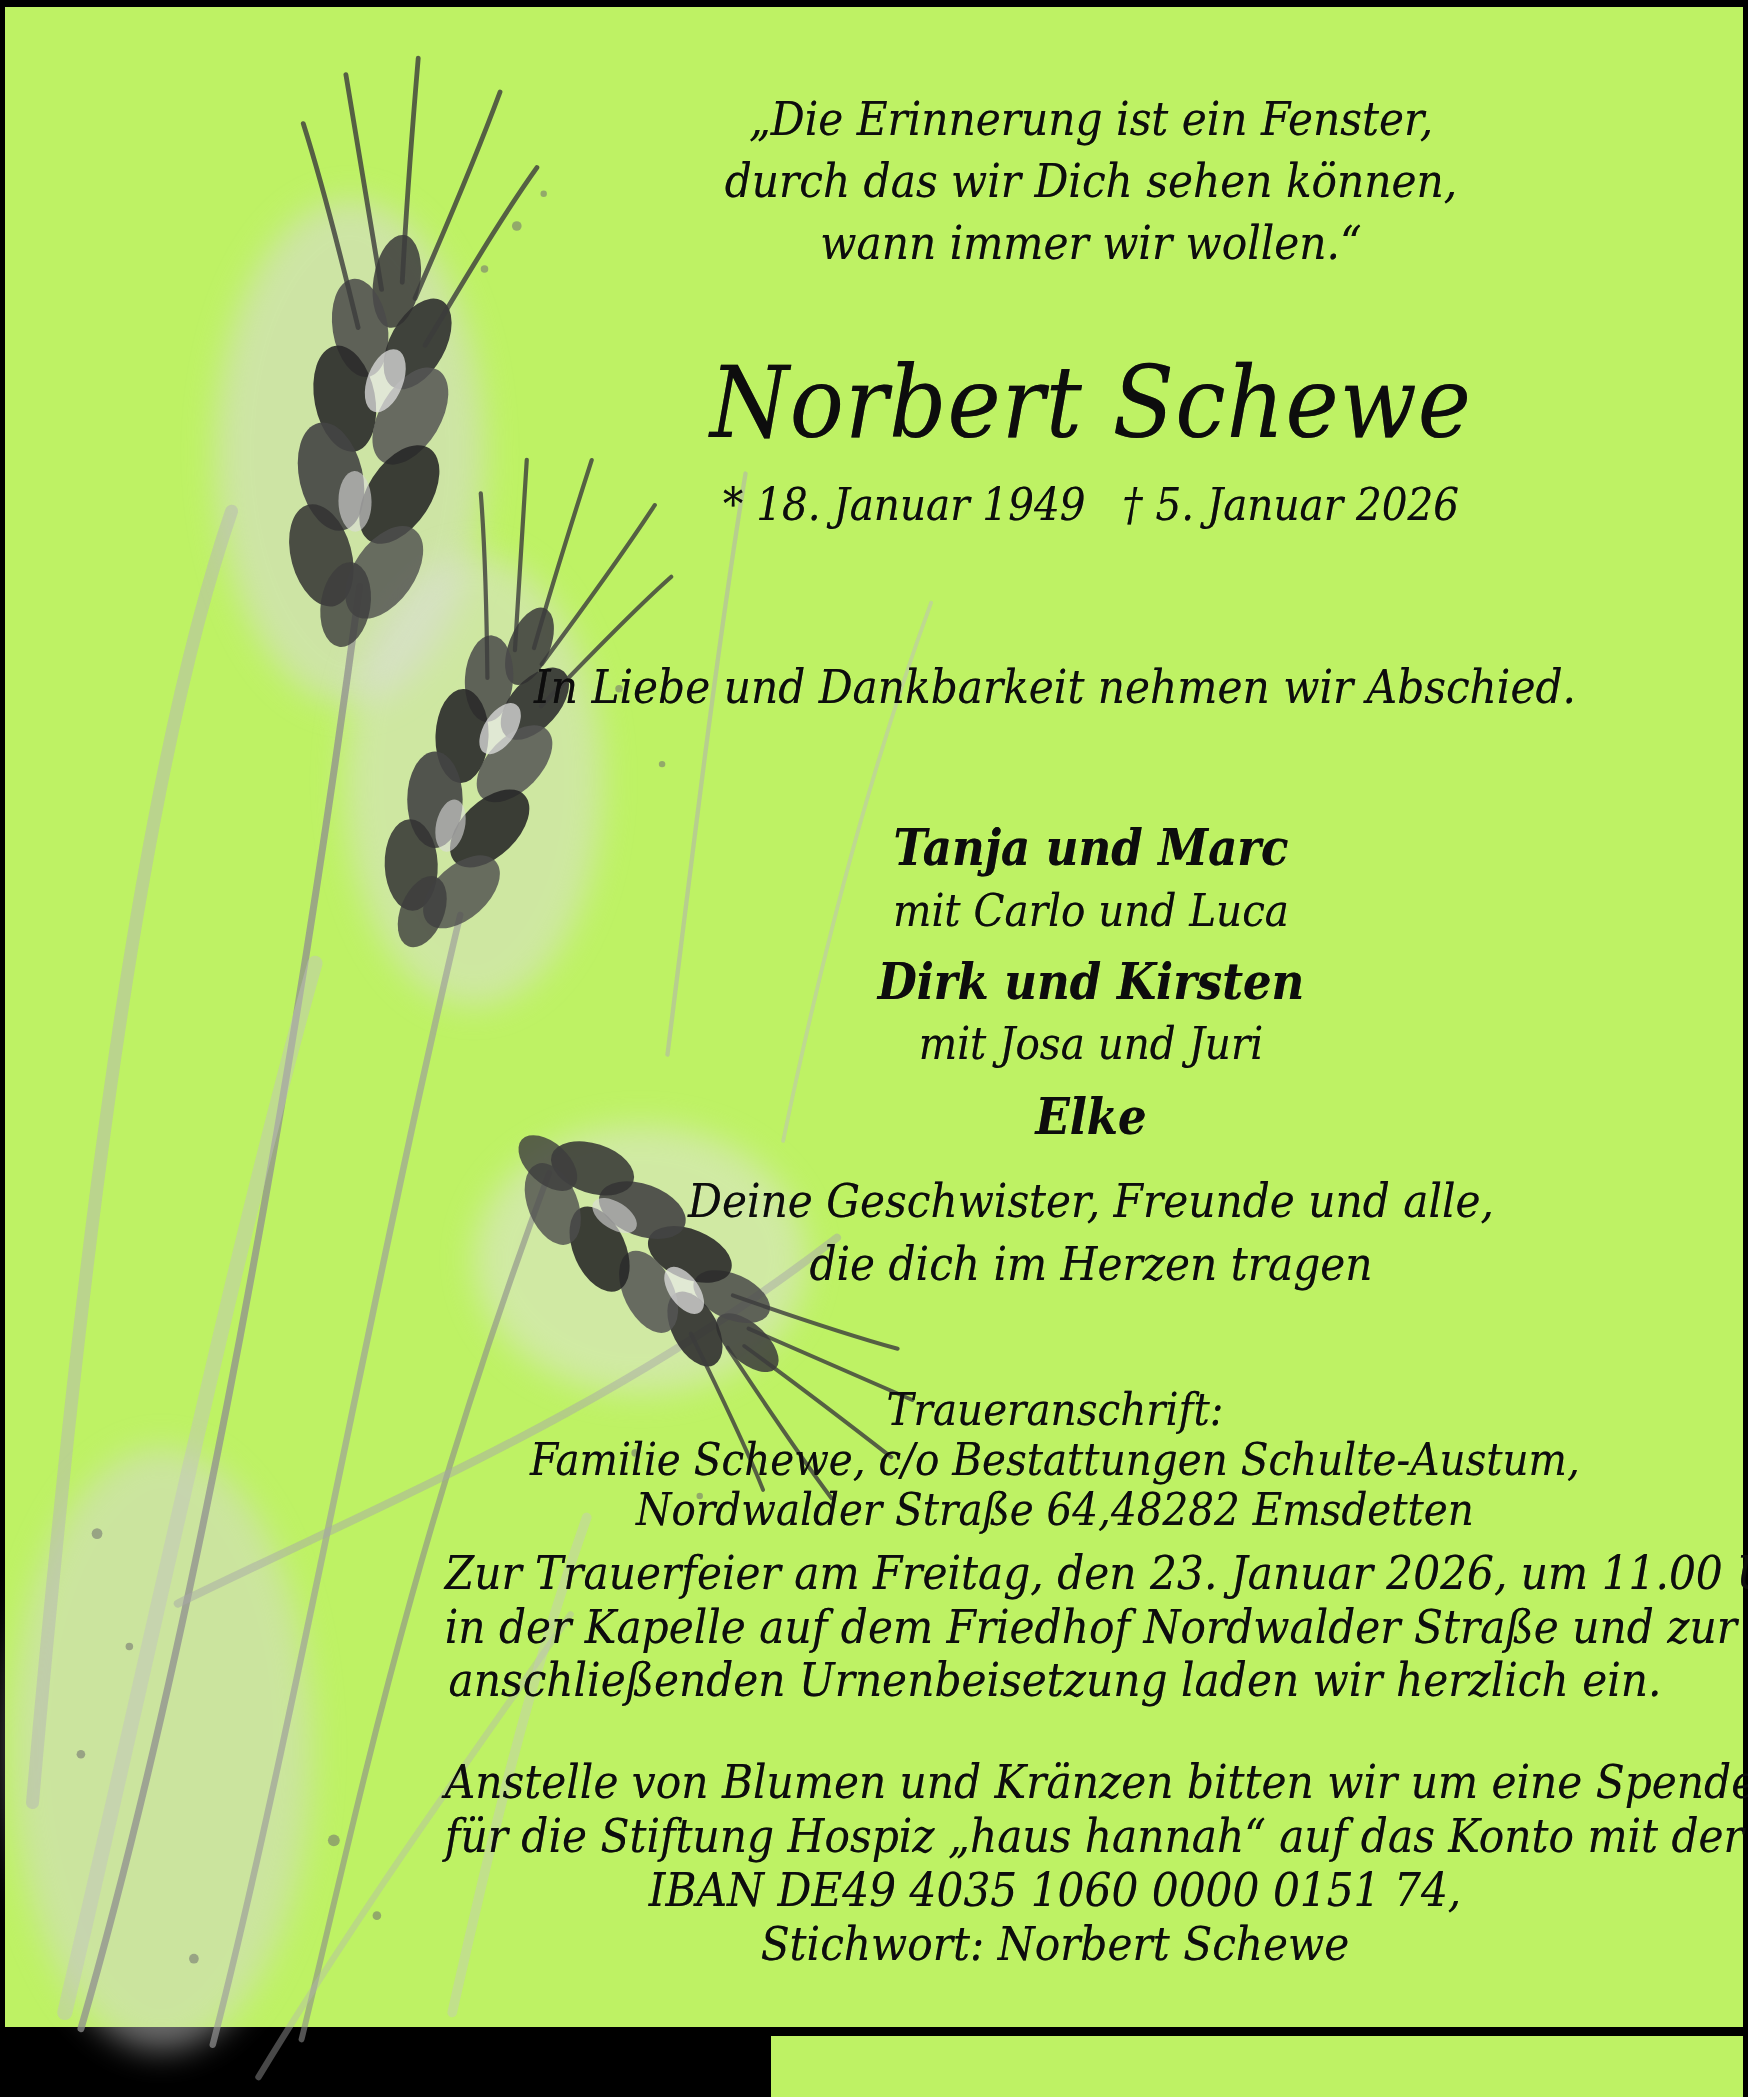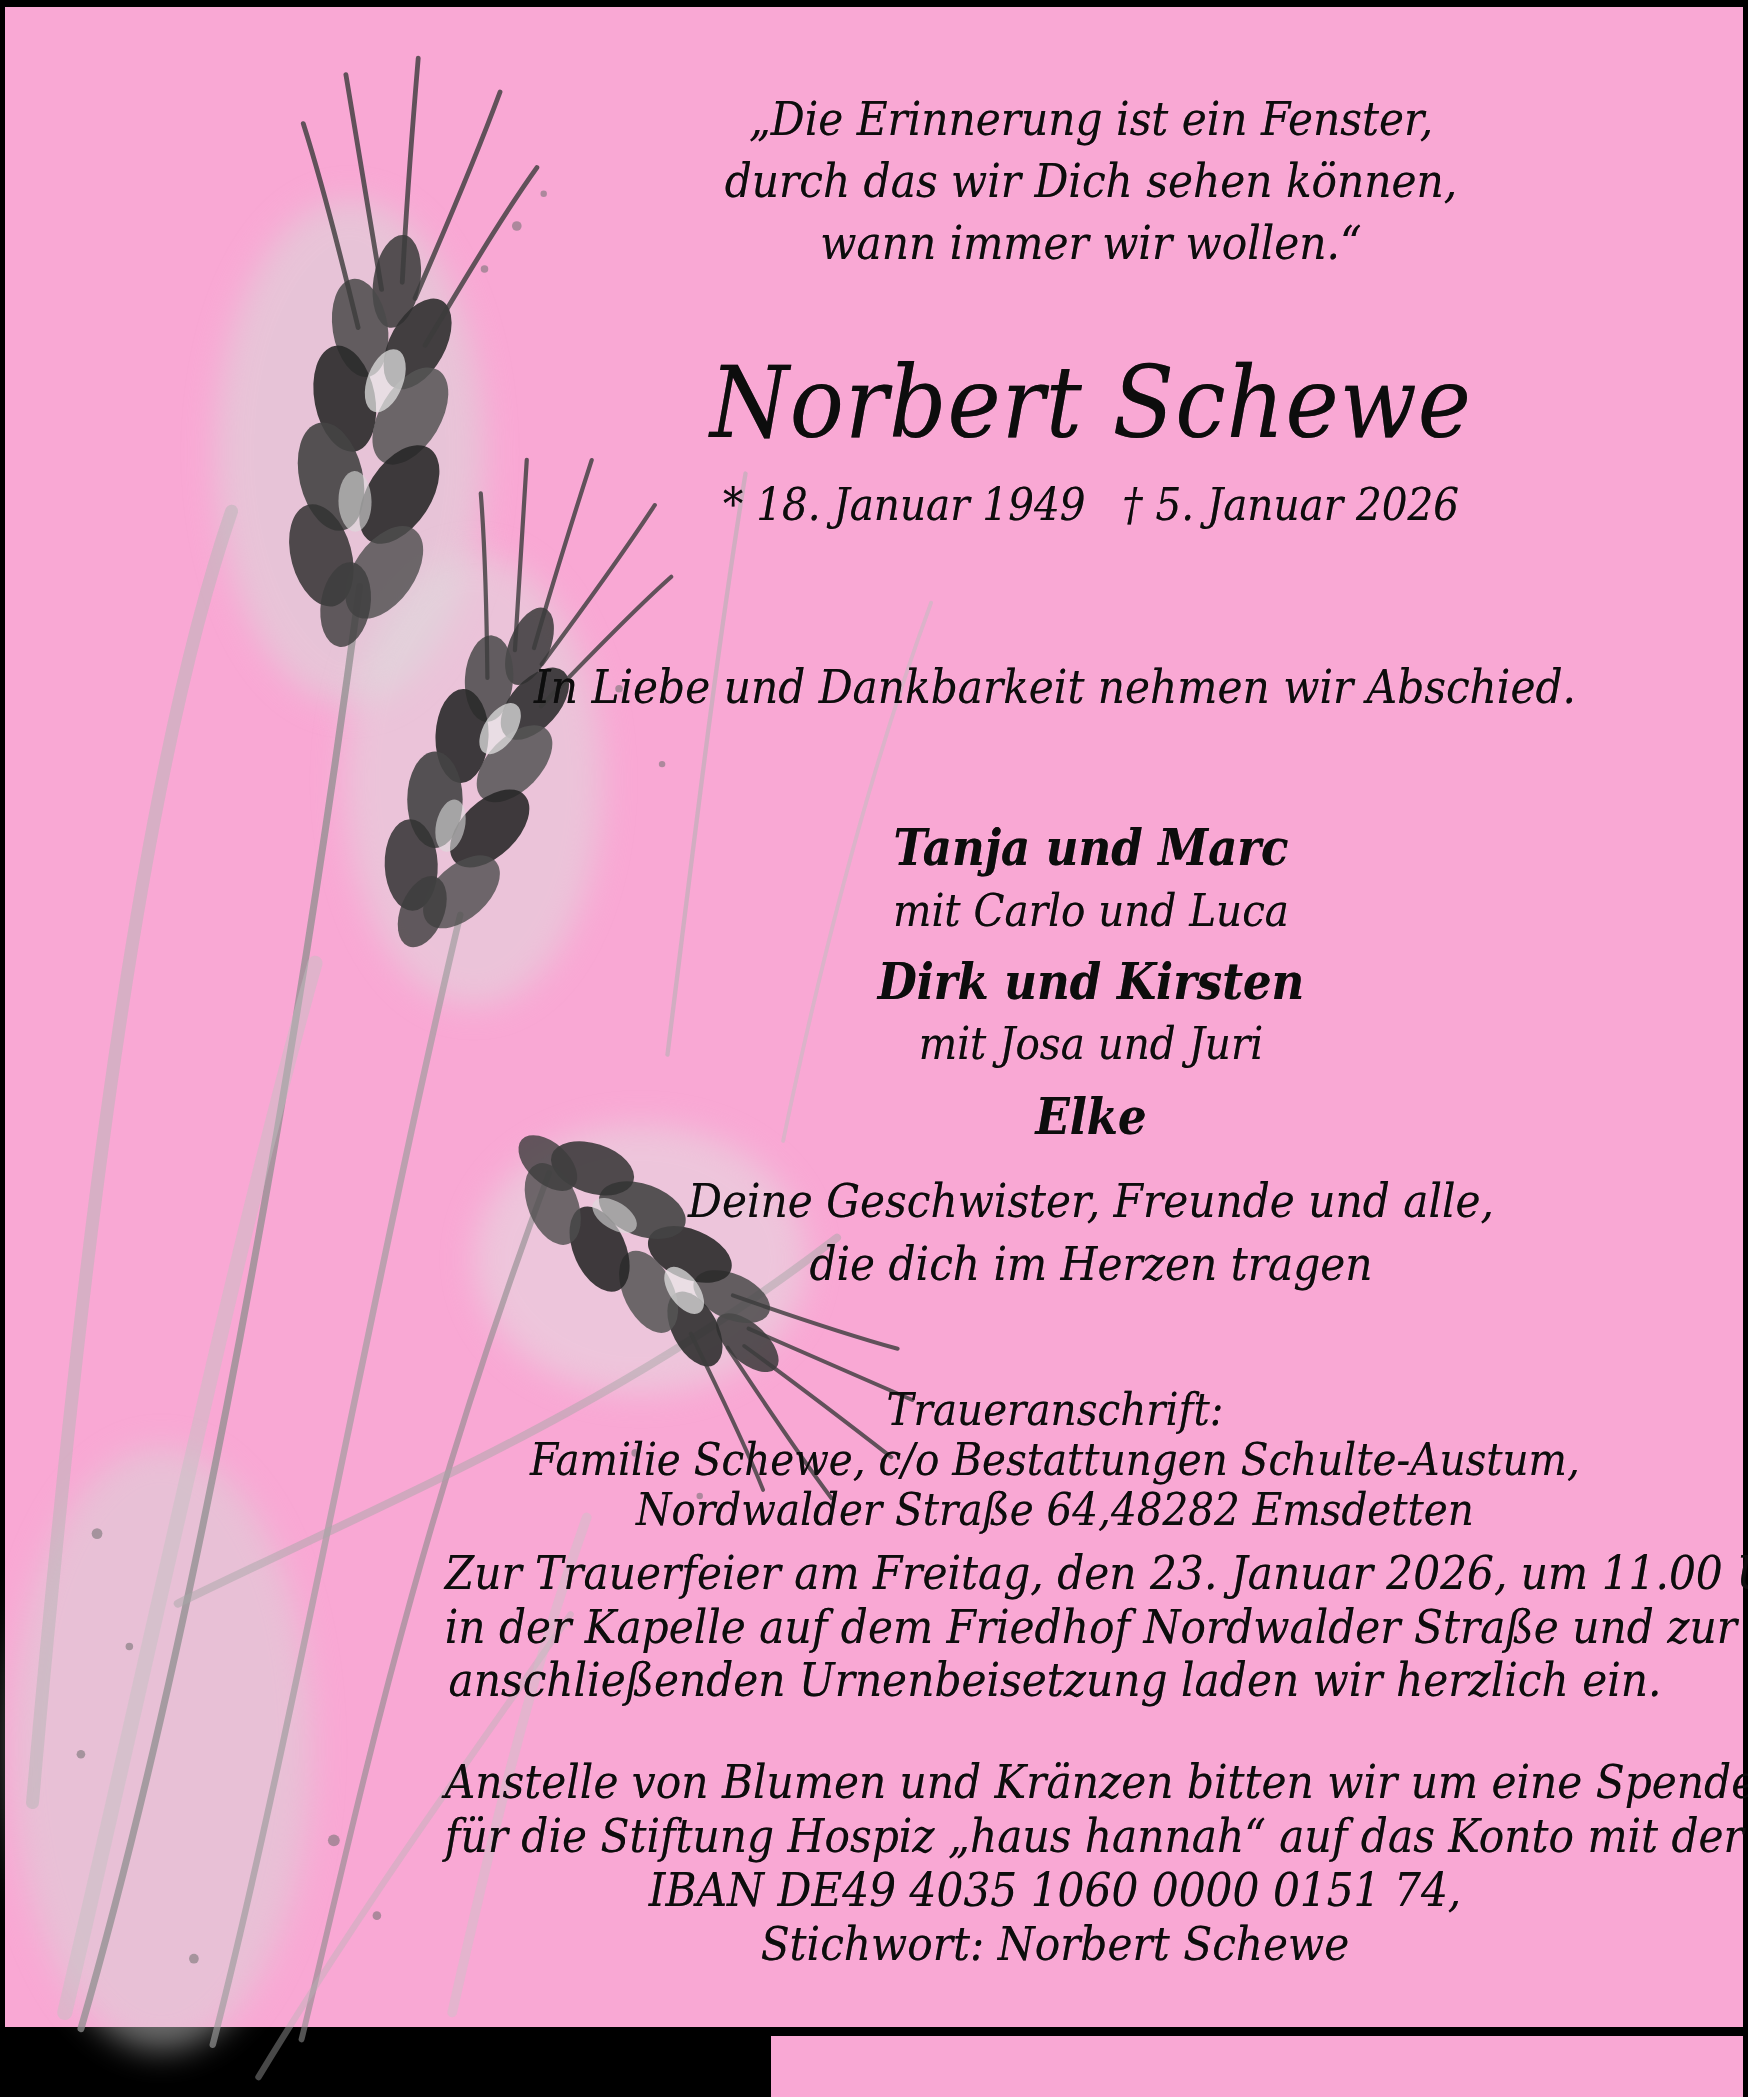--- a/index.html
+++ b/index.html
@@ -2,21 +2,21 @@
 <html style="font-size:8.6px"><head>
 <meta charset="utf-8">
 <title>Traueranzeige</title>
 <style>
   html,body{margin:0;padding:0;}
   body{
     width:1748px;height:2097px;position:relative;overflow:hidden;
     background:#ffffff;
     font-family:"DejaVu Serif","Liberation Serif",serif;
   }
-  .card{position:absolute;inset:0;background:#f9a8d4;}
+  .card{position:absolute;inset:0;background:#bef264;}
   .border-top{position:absolute;left:0;top:0;width:1748px;height:6.5px;background:#000;}
   .border-left{position:absolute;left:0;top:0;width:4.8px;height:2097px;background:#000;}
   .border-right{position:absolute;right:0;top:0;width:4.8px;height:2097px;background:#000;}
   .bottom-rule{position:absolute;left:0;top:2027px;width:1748px;height:8.6px;background:#000;}
   .bottom-block{position:absolute;left:0;top:2027px;width:771px;height:71px;background:#000;}
 
   .wheat{position:absolute;left:0;top:0;z-index:1;}
 
   .txt{
     position:absolute;left:377px;width:1356px;z-index:2;

